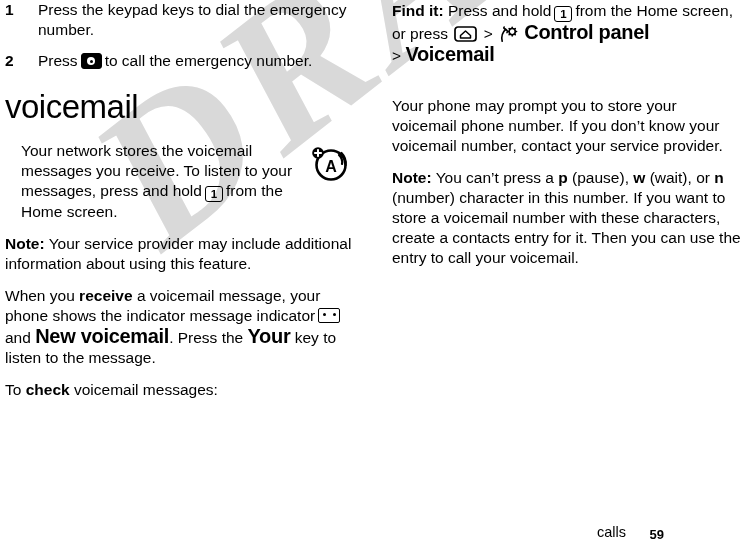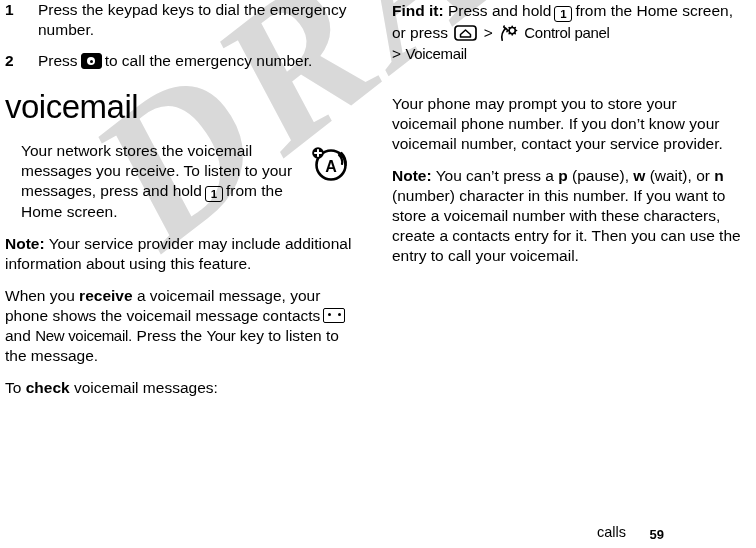--- a/index.html
+++ b/index.html
@@ -89,22 +89,22 @@
     font-size: 33px;
     font-weight: normal;
     line-height: 36px;
     letter-spacing: -0.5px;
   }
 
   .lead { font-weight: bold; }
 
   
   .ui {
-    font-weight: normal;
-    font-size: 15px;
+    font-weight: bold;
+    font-size: 20px;
     font-stretch: condensed;
     letter-spacing: -0.3px;
   }
   .charkey { font-weight: bold; }
 
   
   .icon-inline {
     display: inline-block;
     vertical-align: -3px;
     margin: 0 2px;
@@ -257,21 +257,21 @@
     </div>
 
     <p class="body">
       <span class="lead">Note:</span>
       <span>Your service provider may include additional information about using this feature.</span>
     </p>
 
     <p class="body">
       <span>When you</span>
       <b>receive</b>
-      <span>a voicemail message, your phone shows the voicemail message contacts</span><span class="ind-vm icon-inline"></span><span>and</span>
+      <span>a voicemail message, your phone shows the indicator message indicator</span><span class="ind-vm icon-inline"></span><span>and</span>
       <span class="ui">New voicemail</span><span>. Press the</span>
       <span class="ui">Your</span>
       <span>key to listen to the message.</span>
     </p>
 
     <p class="body">
       <span>To</span>
       <b>check</b>
       <span>voicemail messages:</span>
     </p>

